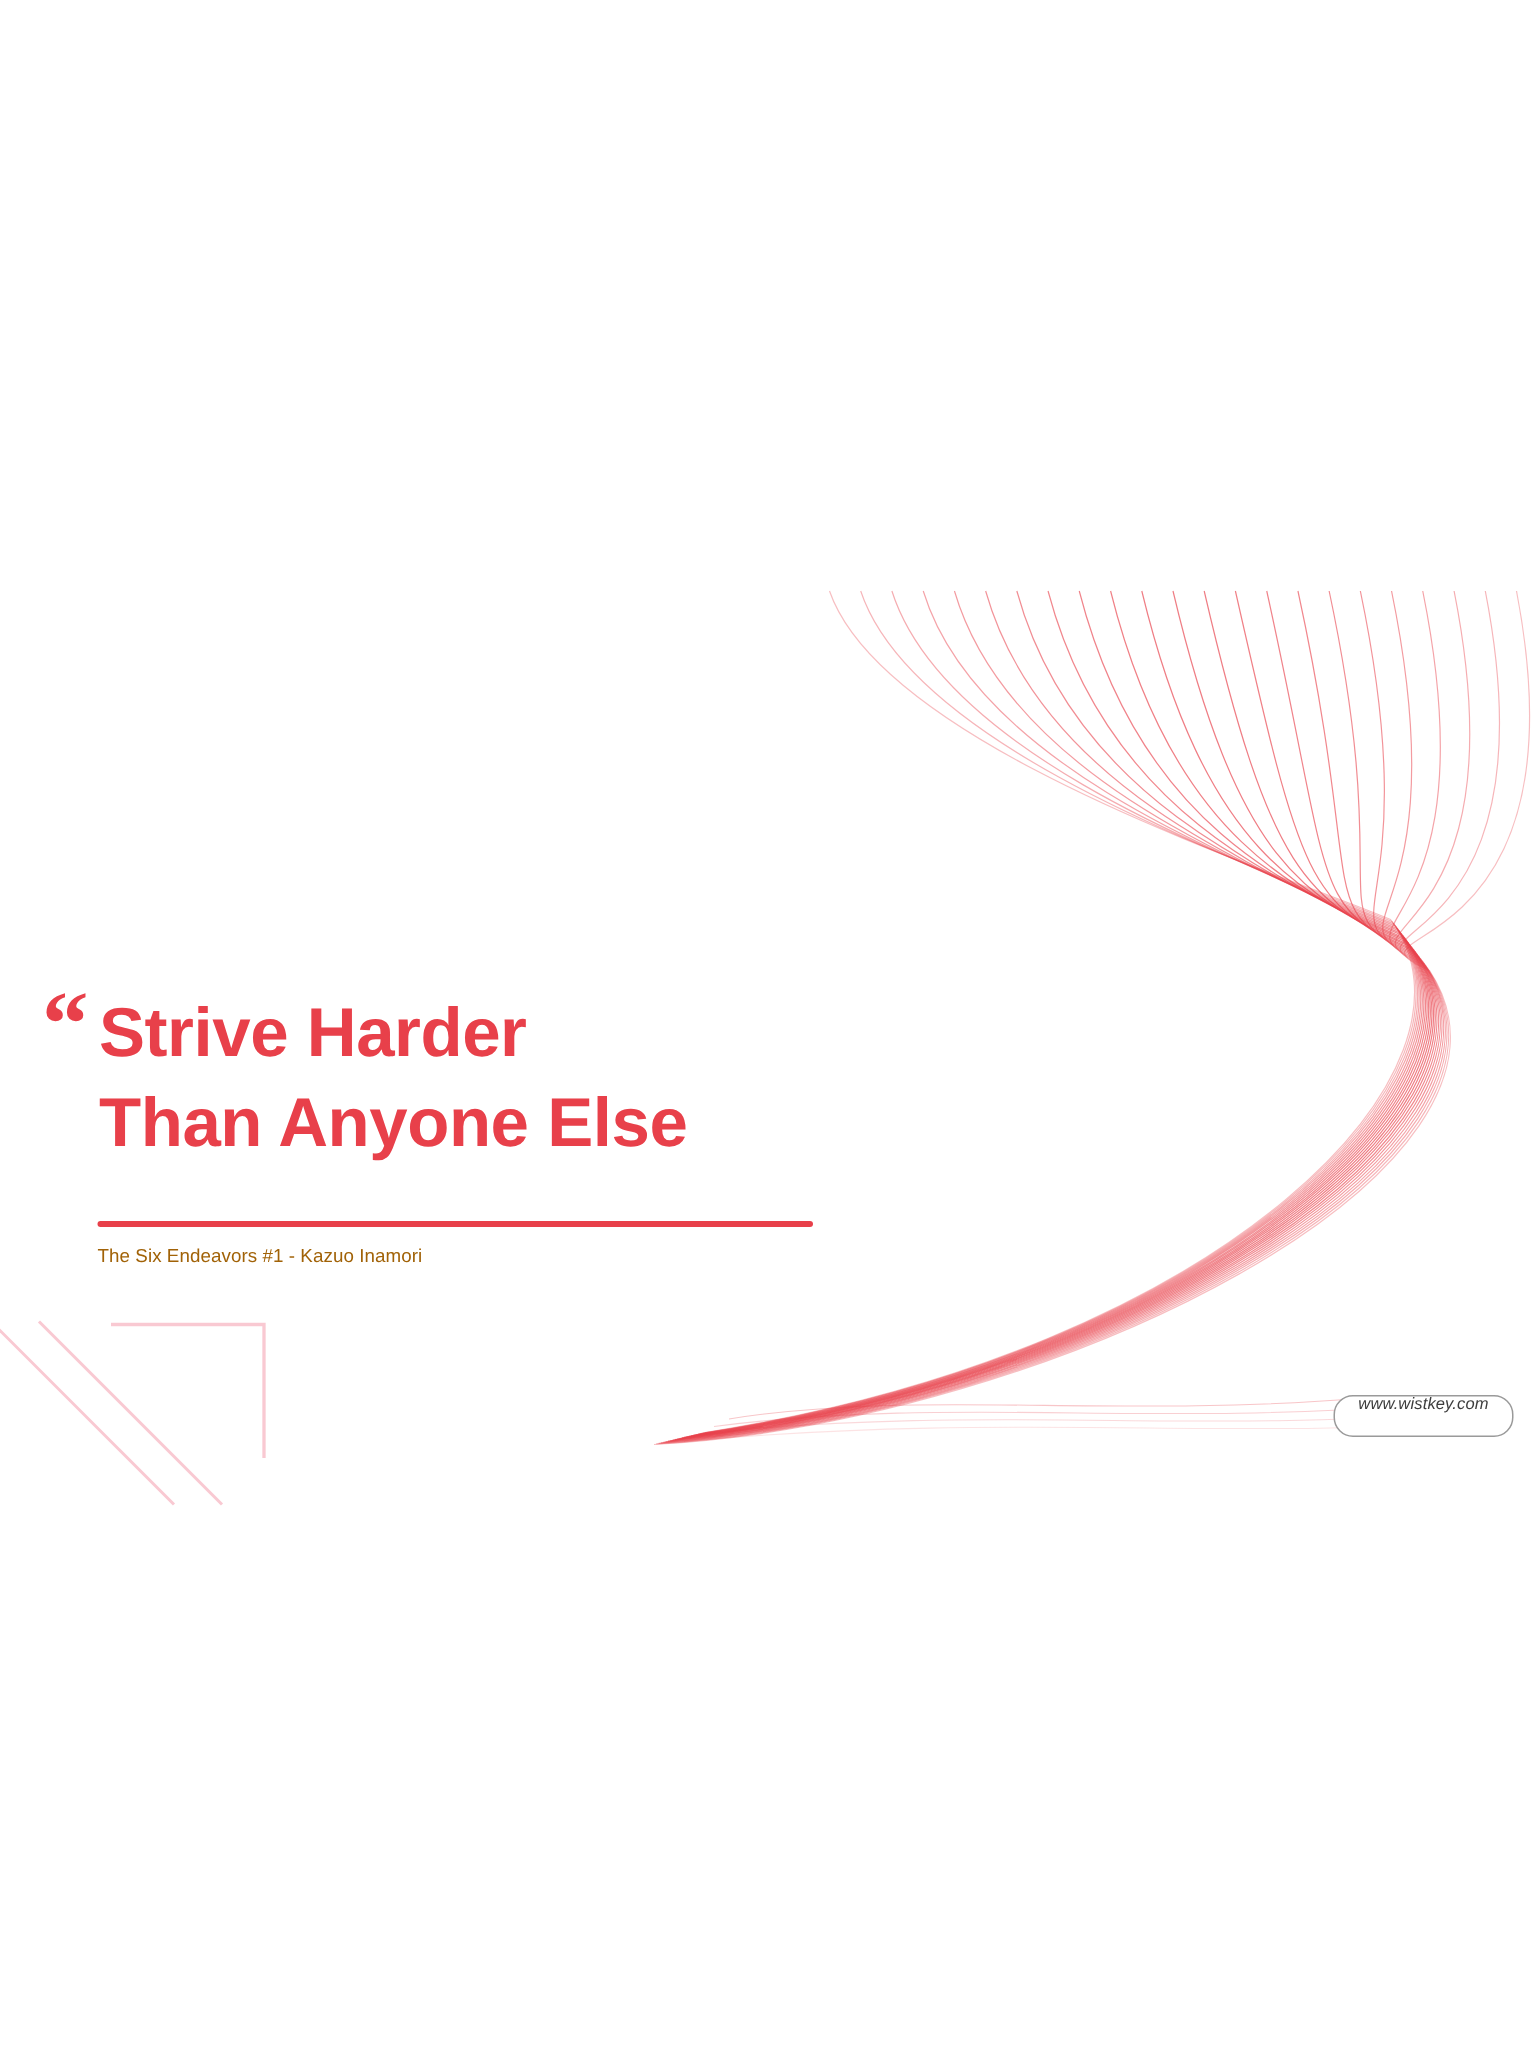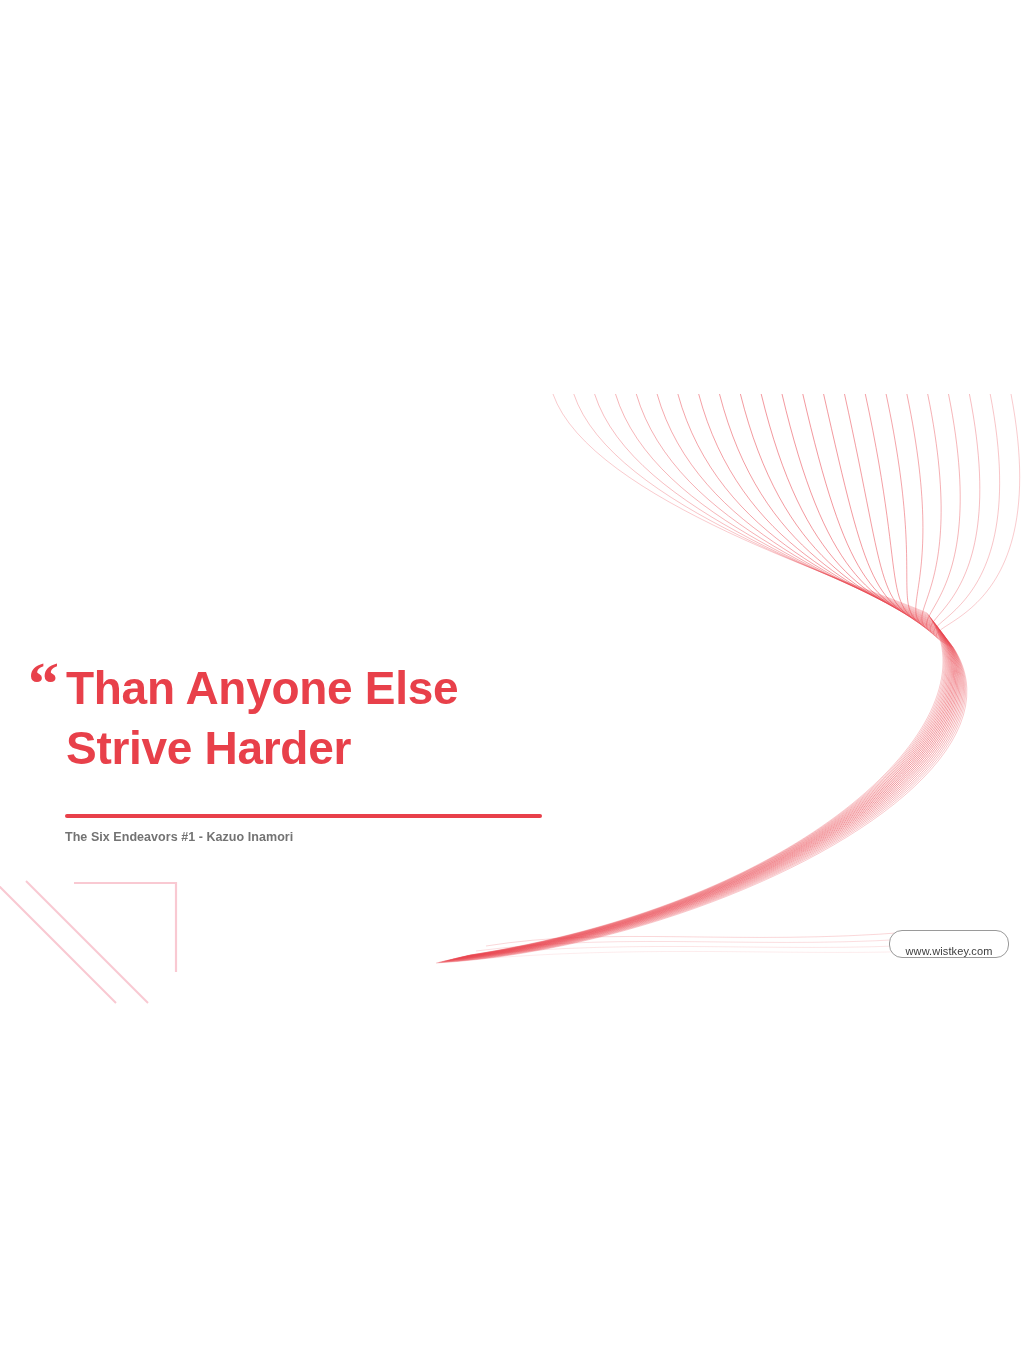--- a/index.html
+++ b/index.html
@@ -125,40 +125,41 @@
     height: 4px;
     background: #e8404a;
     border-radius: 2px;
   }
 
   #quote-attribution {
     position: absolute;
     left: 65px;
     top: 830px;
     font-family: "Liberation Sans", sans-serif;
-    font-weight: 700;
+    font-weight: 400;
     font-size: 12.5px;
     letter-spacing: 0.05px;
-    color: #737373;
+    color: #a16207;
     white-space: nowrap;
   }
 
   
   #website-badge {
     position: absolute;
     left: 889px;
     top: 930px;
     width: 118px;
     height: 26px;
     border: 1px solid #9a9a9a;
     border-radius: 13px;
     background: #ffffff;
     display: flex;
-    align-items: flex-end;
+    align-items: flex-start;
     justify-content: center;
+    font-style: italic;
   }
   #website-badge-label {
     font-family: "Liberation Sans", sans-serif;
     font-size: 11px;
     color: #3d3d3d;
     letter-spacing: 0.1px;
     line-height: 1;
   }
 </style>
 </head>
@@ -205,22 +206,22 @@
       <path d="M74 28 L176 28 L176 117" fill="none" stroke="#f9c9d2" stroke-width="2.2"></path>
       <line x1="-6" y1="26" x2="116" y2="148" stroke="#f9c9d2" stroke-width="2"></line>
       <line x1="26" y1="26" x2="148" y2="148" stroke="#f9c9d2" stroke-width="2"></line>
     </svg>
   </div>
 
 
   <div id="quote-block">
     <span id="quote-mark">“</span>
     <div id="quote-lines">
+      <div class="quote-line">Strive Harder</div>
       <div class="quote-line">Than Anyone Else</div>
-      <div class="quote-line">Strive Harder</div>
     </div>
   </div>
 
   <div id="quote-divider"></div>
 
   <div id="quote-attribution">The Six Endeavors #1 - Kazuo Inamori</div>
 
   <div id="website-badge">
     <span id="website-badge-label">www.wistkey.com</span>
   </div>

